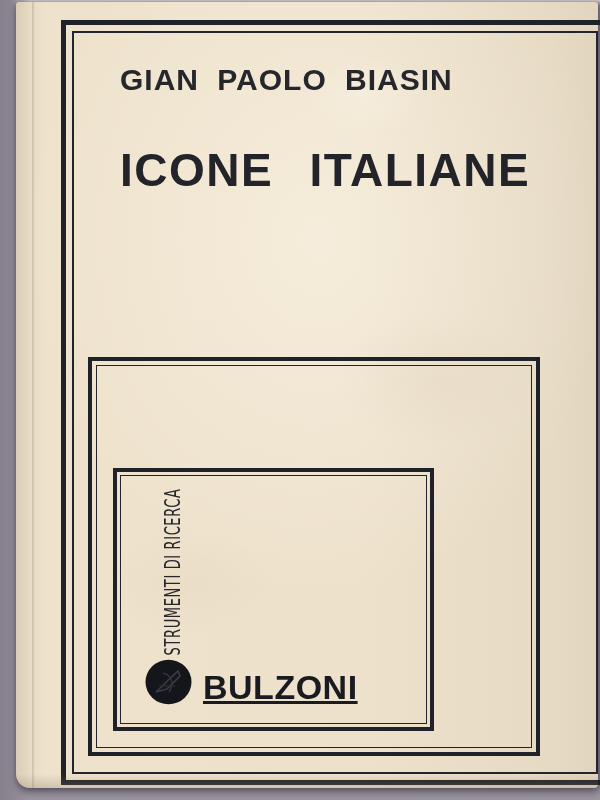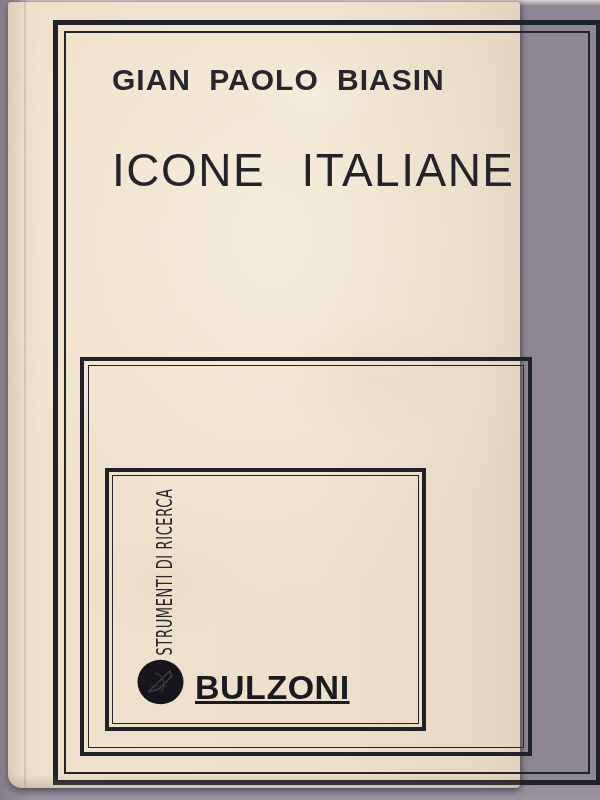--- a/index.html
+++ b/index.html
@@ -11,21 +11,21 @@
   
   .backdrop-shade{
     position:absolute;inset:0;
     background:
       linear-gradient(90deg, #857e8b 0px, #8e8793 12px, rgba(0,0,0,0) 30px),
       linear-gradient(0deg, #9b94a0 0px, rgba(0,0,0,0) 26px),
       linear-gradient(180deg, #d8d3d3 0px, rgba(0,0,0,0) 6px);
   }
   
   .cover{
-    position:absolute;left:8px;top:2px;width:512px;height:786px;
+    position:absolute;left:16px;top:2px;width:582px;height:786px;
     background:
       radial-gradient(ellipse 420px 520px at 52% 30%, rgba(255,250,238,.45), rgba(0,0,0,0) 70%),
       linear-gradient(90deg, #d9cdb7 0px, #e9ddc7 16px, #eee2cc 30px, #ede1cb 60%, #e6dac4 92%, #e2d5bf 100%),
       #ebdfc9;
     border-radius:3px 3px 4px 14px;
     box-shadow:0 4px 7px rgba(52,47,62,.55), 2px 0 4px rgba(52,47,62,.35);
   }
   .cover:before{ 
     content:"";position:absolute;left:16px;top:0;bottom:0;width:3px;
     background:linear-gradient(90deg, rgba(120,104,80,.28), rgba(120,104,80,0));
@@ -44,21 +44,21 @@
   .frame-inner{left:97px;top:466px;width:313px;height:255px;border-width:4px;}
   .frame-inner .thin{position:absolute;inset:3px;border:1.5px solid #23252d;}
 
   .author{
     position:absolute;left:104px;top:61px;
     font-size:30px;font-weight:bold;color:#26272c;
     letter-spacing:1px;word-spacing:9px;white-space:nowrap;
   }
   .title{
     position:absolute;left:104px;top:141px;
-    font-size:46px;font-weight:normal;color:#23242a;
+    font-size:46px;font-weight:bold;color:#23242a;
     letter-spacing:1.5px;word-spacing:22px;white-space:nowrap;text-align:right;
   }
   .series{
     position:absolute;left:157px;top:570px;
     transform:translate(-50%,-50%) rotate(-90deg) scaleX(0.62);
     font-family:"DejaVu Sans", sans-serif;
     font-size:21px;font-weight:500;color:#26262b;
     letter-spacing:1px;white-space:nowrap;
   }
   .logo{position:absolute;left:129px;top:657px;width:47px;height:46px;}

